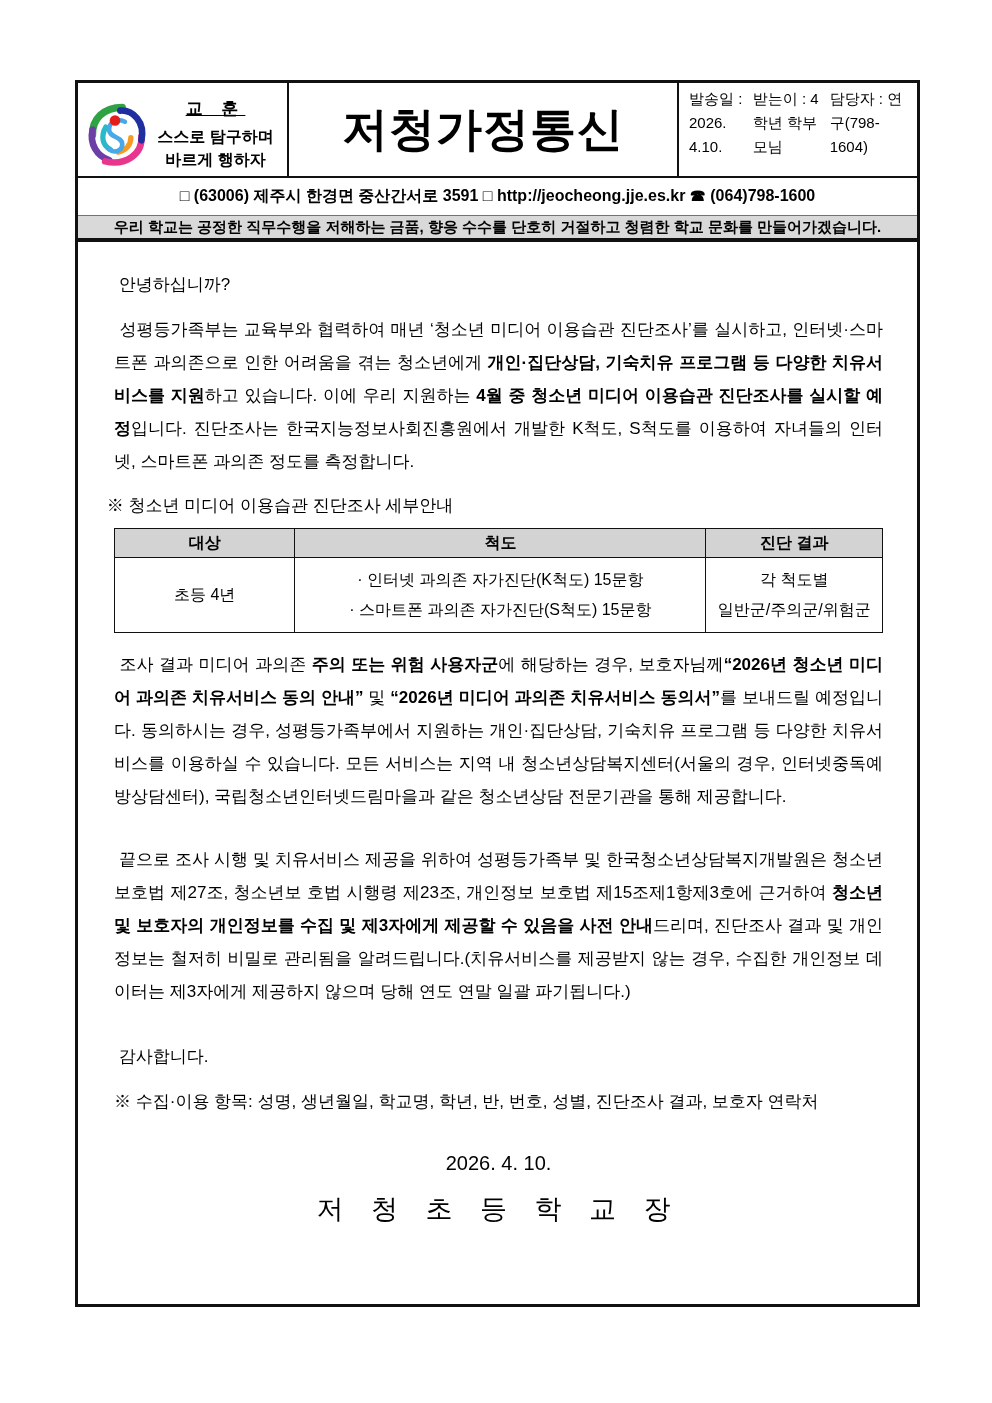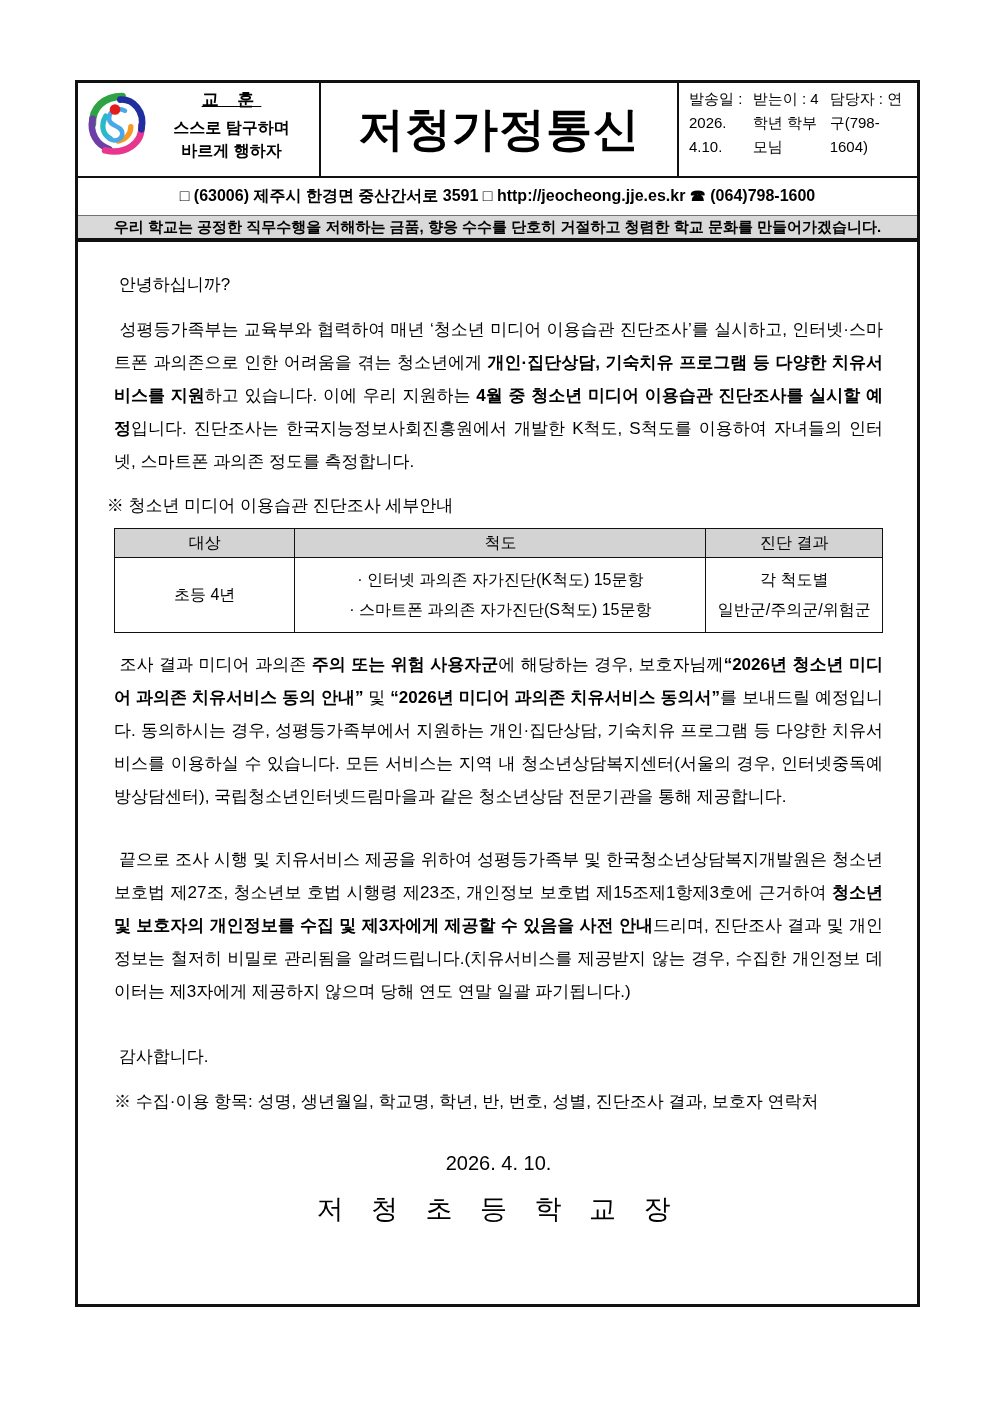--- a/index.html
+++ b/index.html
@@ -6,22 +6,22 @@
   body{
     width:992px;height:1403px;background:#ffffff;position:relative;
     font-family:"Liberation Sans", sans-serif;color:#000;
   }
   .page{
     position:absolute;left:75px;top:80px;width:845px;height:1227px;
     border:3px solid #111;box-sizing:border-box;background:#fff;overflow:hidden;
   }
   
   .hdr{display:flex;height:95px;border-bottom:2px solid #111;box-sizing:border-box;}
-  .hdr-logo-cell{width:243px;border-right:2px solid #111;box-sizing:border-box;
-    display:flex;align-items:flex-start;gap:0;padding:5px 6px;}
+  .hdr-logo-cell{width:211px;border-right:2px solid #111;box-sizing:border-box;
+    display:flex;align-items:flex-end;gap:0;padding:5px 6px;}
   .logo-wrap{width:66px;height:72px;flex:0 0 auto;}
   .motto{flex:1;text-align:center;font-weight:bold;font-size:16px;line-height:23px;}
   .motto-title{font-size:17px;text-decoration:underline;letter-spacing:7px;margin-bottom:5px;}
   .hdr-title-cell{flex:1;display:flex;align-items:center;justify-content:center;}
   .big-title{font-size:46px;font-weight:bold;letter-spacing:1px;}
   .hdr-info-cell{width:240px;border-left:2px solid #111;box-sizing:border-box;
     display:flex;flex-direction:row;justify-content:center;padding:4px 10px;
     font-size:15px;line-height:24px;}
   .addr{height:38px;border-bottom:1px solid #737373;box-sizing:border-box;
     display:flex;align-items:center;justify-content:center;font-weight:bold;font-size:16px;}
@@ -30,21 +30,21 @@
   
   .banner{margin-top:12px;background:#223a78;color:#fff;padding:10px 18px 14px 18px;}
   .banner-dept{font-size:17px;font-weight:bold;text-align:left;}
   .banner-title{font-size:24px;font-weight:bold;text-align:center;margin-top:8px;letter-spacing:1px;}
   
   .content{padding:14px 22px 0 24px;font-size:17px;}
   .tline{margin:12px;line-height:33px;text-align:justify;white-space:pre-wrap;}
   .bold{font-weight:bold;}
   .note{margin:14px 0 8px 0;line-height:28px;white-space:pre-wrap;}
   table.detail{border-collapse:collapse;width:97%;margin:0 auto;font-size:16px;text-align:center;}
-  table.detail th{background:#d3d3d3;border:1px solid #111;font-weight:normal;height:28px;padding:0 4px;}
+  table.detail th{background:#d3d3d3;border:1px solid #111;font-weight:bold;height:28px;padding:0 4px;}
   table.detail td{border:1px solid #111;line-height:30px;padding:7px 4px;}
   .col-target{width:23.5%;}
   .col-scale{width:53.5%;}
   .col-result{width:23%;}
   .gap1{margin-top:15px;}
   .gap2{margin-top:30px;}
   .thanks{margin-top:32px;}
   .date-line{text-align:center;font-size:20px;margin-top:32px;line-height:26px;}
   .sign-line{text-align:center;font-size:27px;margin-top:16px;letter-spacing:10px;line-height:34px;}
 </style>

